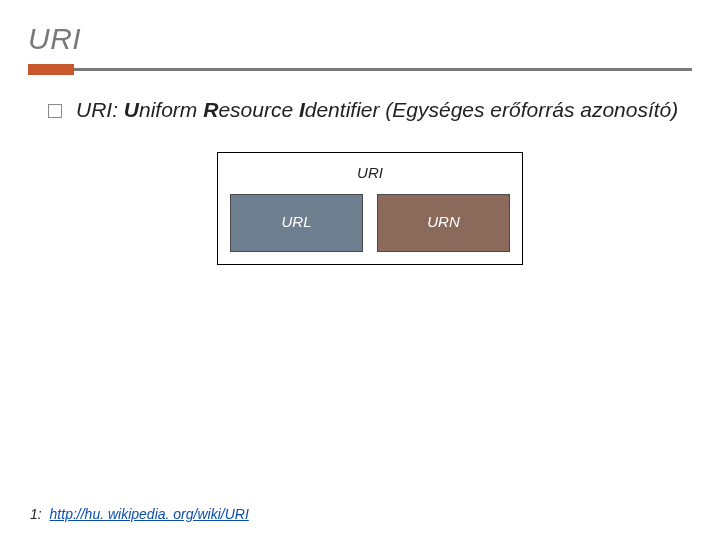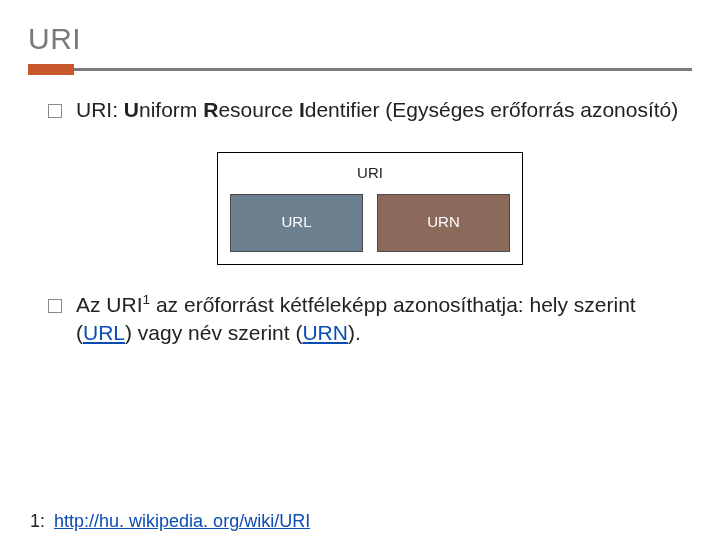--- a/index.html
+++ b/index.html
@@ -11,20 +11,21 @@
     font-family: Arial, Helvetica, sans-serif;
     color: #222;
     overflow: hidden;
   }
   .slide {
     width: 720px;
     height: 540px;
     position: relative;
     box-sizing: border-box;
     padding: 18px 28px 0 28px;
+    font-style: italic;
   }
   .title {
     font-size: 30px;
     font-weight: 400;
     color: #7a7a7a;
     margin: 4px 0 10px 0;
     letter-spacing: 0.5px;
   }
   .rule-area {
     position: relative;
@@ -105,22 +106,22 @@
     vertical-align: super;
   }
   .link {
     color: #0b4db3;
     text-decoration: underline;
   }
 
   .footnote {
     position: absolute;
     left: 30px;
-    bottom: 8px;
-    font-size: 18px;
+    bottom: 18px;
+    font-size: 14px;
     color: #222;
   }
   .footnote .num {
     margin-right: 4px;
   }
   .footnote a {
     color: #0b4db3;
     text-decoration: underline;
   }
 </style>
@@ -147,26 +148,20 @@
 
 
     <div class="diagram">
       <div class="diagram-title">URI</div>
       <div class="boxes">
         <div class="box box-url">URL</div>
         <div class="box box-urn">URN</div>
       </div>
     </div>
 
-    <div class="bullet">
-      <div class="marker"></div>
-      <div class="text">
-        <span>Az URI</span><span class="sup">1</span><span> az erőforrást kétféleképp azonosíthatja: hely szerint (</span><span class="link">URL</span><span>) vagy név szerint (</span><span class="link">URN</span><span>).</span>
-      </div>
-    </div>
 
   </div>
 
   <div class="footnote">
     <span class="num">1:</span>
     <a href="#">http://hu. wikipedia. org/wiki/URI</a>
   </div>
 
 </div>
 

